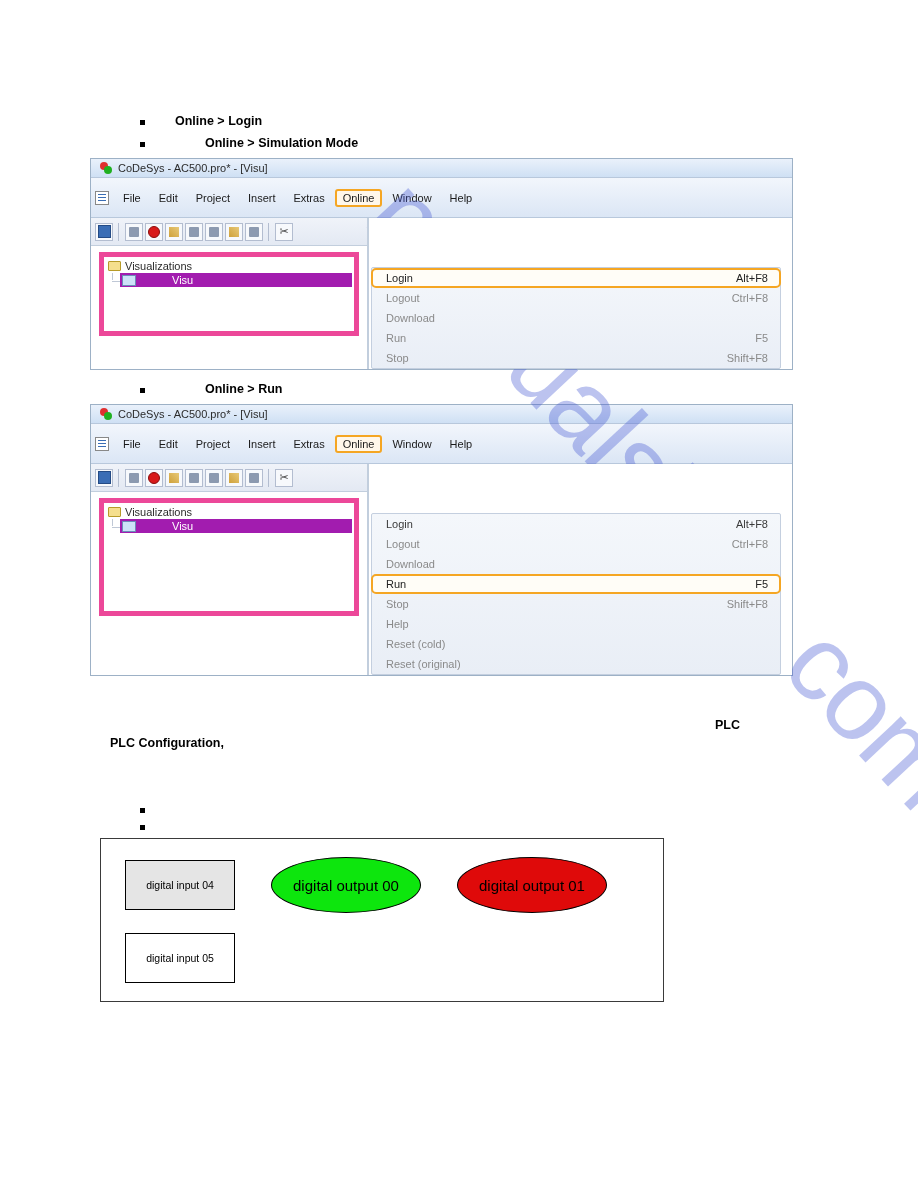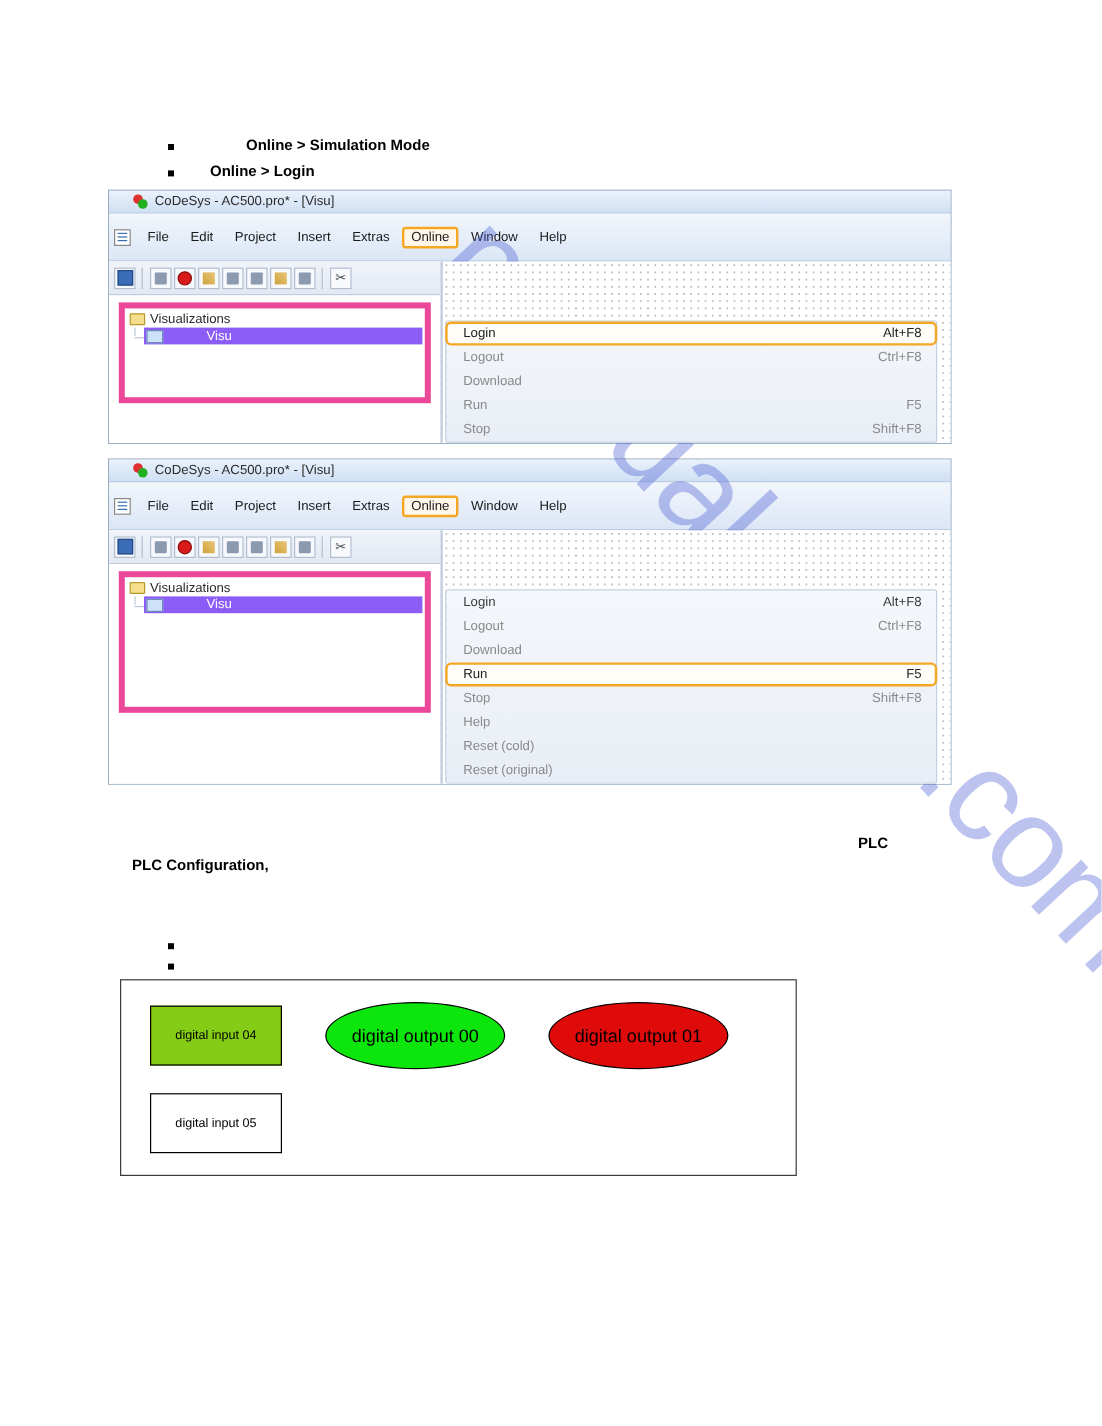--- a/index.html
+++ b/index.html
@@ -36,21 +36,21 @@
     margin: 6px 0 12px -20px;
     width: 703px;
     border: 1px solid #9db1c6;
     background: linear-gradient(#dfe9f6, #c7d8ee);
     font-family: Tahoma, Arial, sans-serif;
     font-size: 11px;
     color: #2b2b2b;
   }
   .win .titlebar {
     display: flex; align-items: center; gap: 6px;
-    padding: 3px 20px;
+    padding: 3px 9px;
     background: linear-gradient(#eaf1fb, #cfe0f4);
     border-bottom: 1px solid #b8c8dc;
   }
   .tl-icon {
     width: 12px; height: 12px; border-radius: 50%;
     position: relative;
   }
   .tl-icon::before {
     content:''; position:absolute; width:8px; height:8px; border-radius:50%;
     background:#e03030; top:0; left:0;
@@ -113,21 +113,21 @@
     background:#fff;
     font-size: 11px;
   }
   .tree-panel.tall { height: 118px; }
   .tree-row { display:flex; align-items:center; gap:4px; padding:1px 2px; }
   .folder-icon { width:13px; height:10px; background:#f5df8d; border:1px solid #b79b28; border-radius:1px; }
   .file-icon { width:14px; height:11px; background:#cde2f8; border:1px solid #6b8cb8; }
   .tree-sub { margin-left:14px; position:relative; }
   .tree-sub::before { content:''; position:absolute; left:-8px; top:0; bottom:50%; width:1px; background:#bfc8d6; }
   .tree-sub .tree-row::before { content:''; display:inline-block; width:8px; height:1px; background:#bfc8d6; margin-right:0; position:absolute; left:-8px; top:8px;}
-  .tree-row.selected { background:#8b5cf6; color:#fff;gap:36px; }
+  .tree-row.selected { background:#a21caf; color:#fff;gap:36px; }
 
   .work-area {
     flex:1; position:relative; border-left:2px solid #c2cedd;
     background:#fff;
     background-image:
       radial-gradient(#bfbfbf 0.6px, transparent 0.6px);
     background-size: 6px 6px;
     padding: 4px 0 0 0;
   }
   .dropdown {
@@ -165,21 +165,21 @@
     border:1px solid #3a3a3a;
     padding: 18px 20px 18px 24px;
     background:#fff;
   }
   .vis-row { display:flex; gap:36px; align-items:center; }
   .rect-shape {
     width: 110px; height: 50px; display:flex; align-items:center; justify-content:center;
     font-size: 10.5px; text-align:center;
     border:1px solid #000;
   }
-  .rect-orange { background:#84cc16; }
+  .rect-orange { background:#e5e5e5; }
   .rect-white { background:#fff; }
   .ellipse {
     width: 150px; height: 56px; border-radius: 50%;
     display:flex; align-items:center; justify-content:center;
     font-size: 15px; border:1px solid #000;
   }
   .ell-green { background:#0de60d; }
   .ell-red { background:#df0a0a; color:#000; }
   .vis-row + .vis-row { margin-top: 20px; }
 
@@ -197,26 +197,26 @@
   }
 </style>
 </head>
 <body>
 
 <div class="page">
 
   <div class="watermark">manualshive.com</div>
 
   <div class="bullet-line">
+    <div class="bullet-dot narrow"></div>
+    <span class="bold">Online &gt; Login</span>
+  </div>
+  <div class="bullet-line">
     <div class="bullet-dot"></div>
     <span class="bold">Online &gt; Simulation Mode</span>
-  </div>
-  <div class="bullet-line">
-    <div class="bullet-dot narrow"></div>
-    <span class="bold">Online &gt; Login</span>
   </div>
 
   <div class="win">
     <div class="titlebar">
       <div class="tl-icon"></div>
       <span class="title">CoDeSys - AC500.pro* - [Visu]</span>
     </div>
     <div class="menubar">
       <div class="menu-icon">
           <span></span>
@@ -280,20 +280,24 @@
           </div>
           <div class="ditem disabled">
             <span>Stop</span>
               <span>Shift+F8</span>
           </div>
         </div>
       </div>
     </div>
   </div>
 
+  <div class="bullet-line">
+    <div class="bullet-dot"></div>
+    <span class="bold">Online &gt; Run</span>
+  </div>
 
   <div class="win">
     <div class="titlebar">
       <div class="tl-icon"></div>
       <span class="title">CoDeSys - AC500.pro* - [Visu]</span>
     </div>
     <div class="menubar">
       <div class="menu-icon">
           <span></span>
           <span></span>

